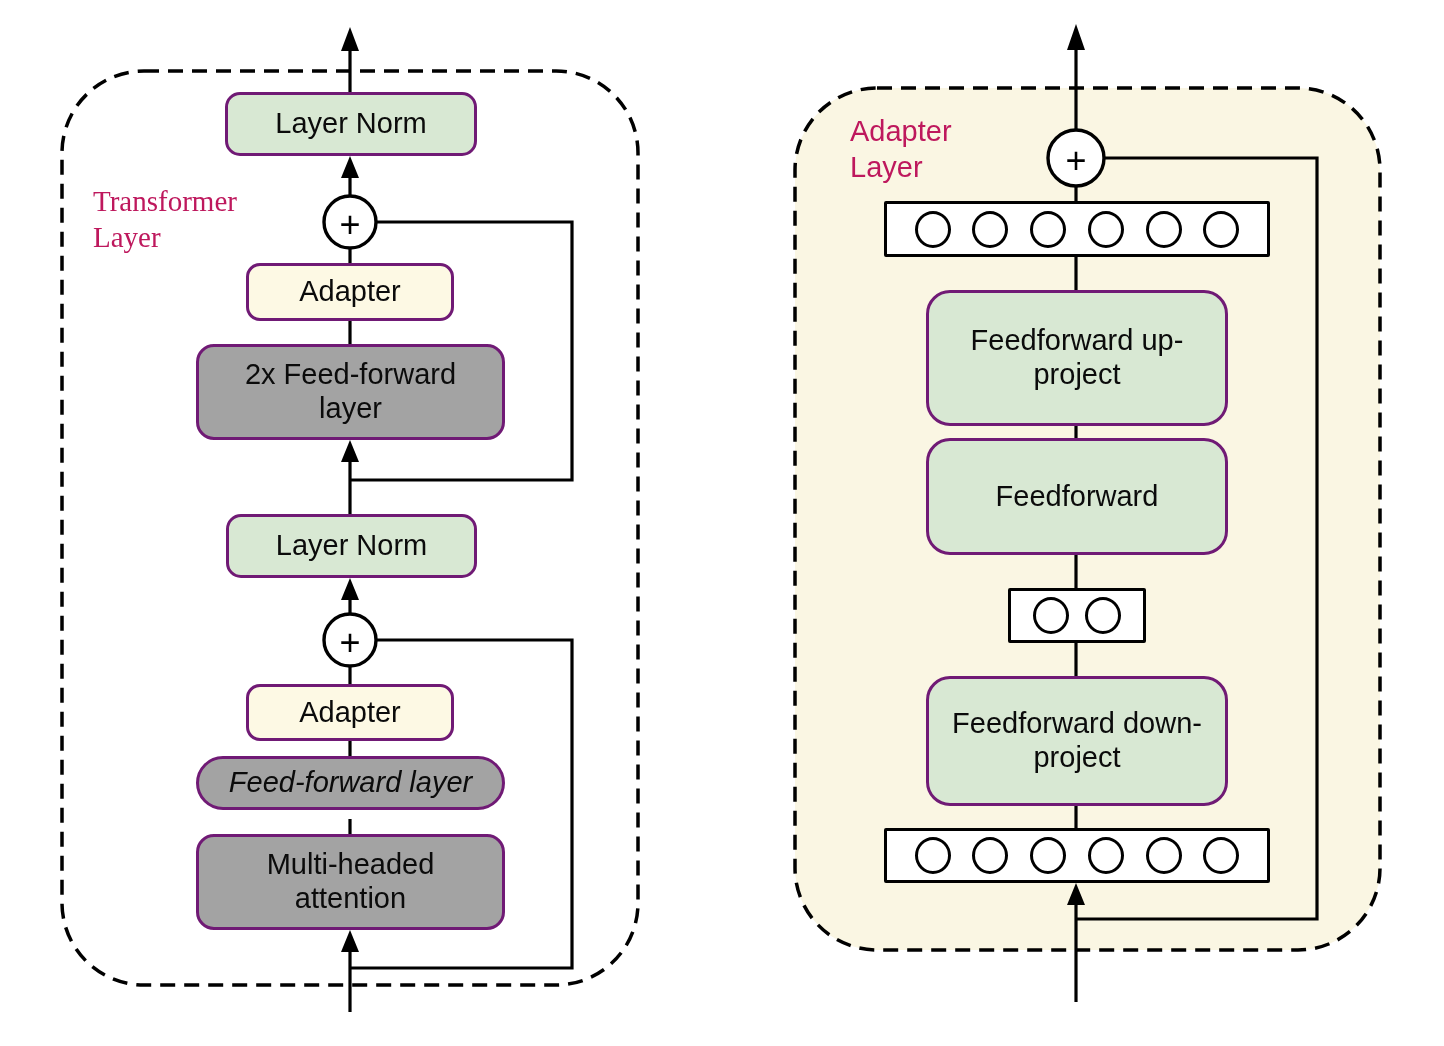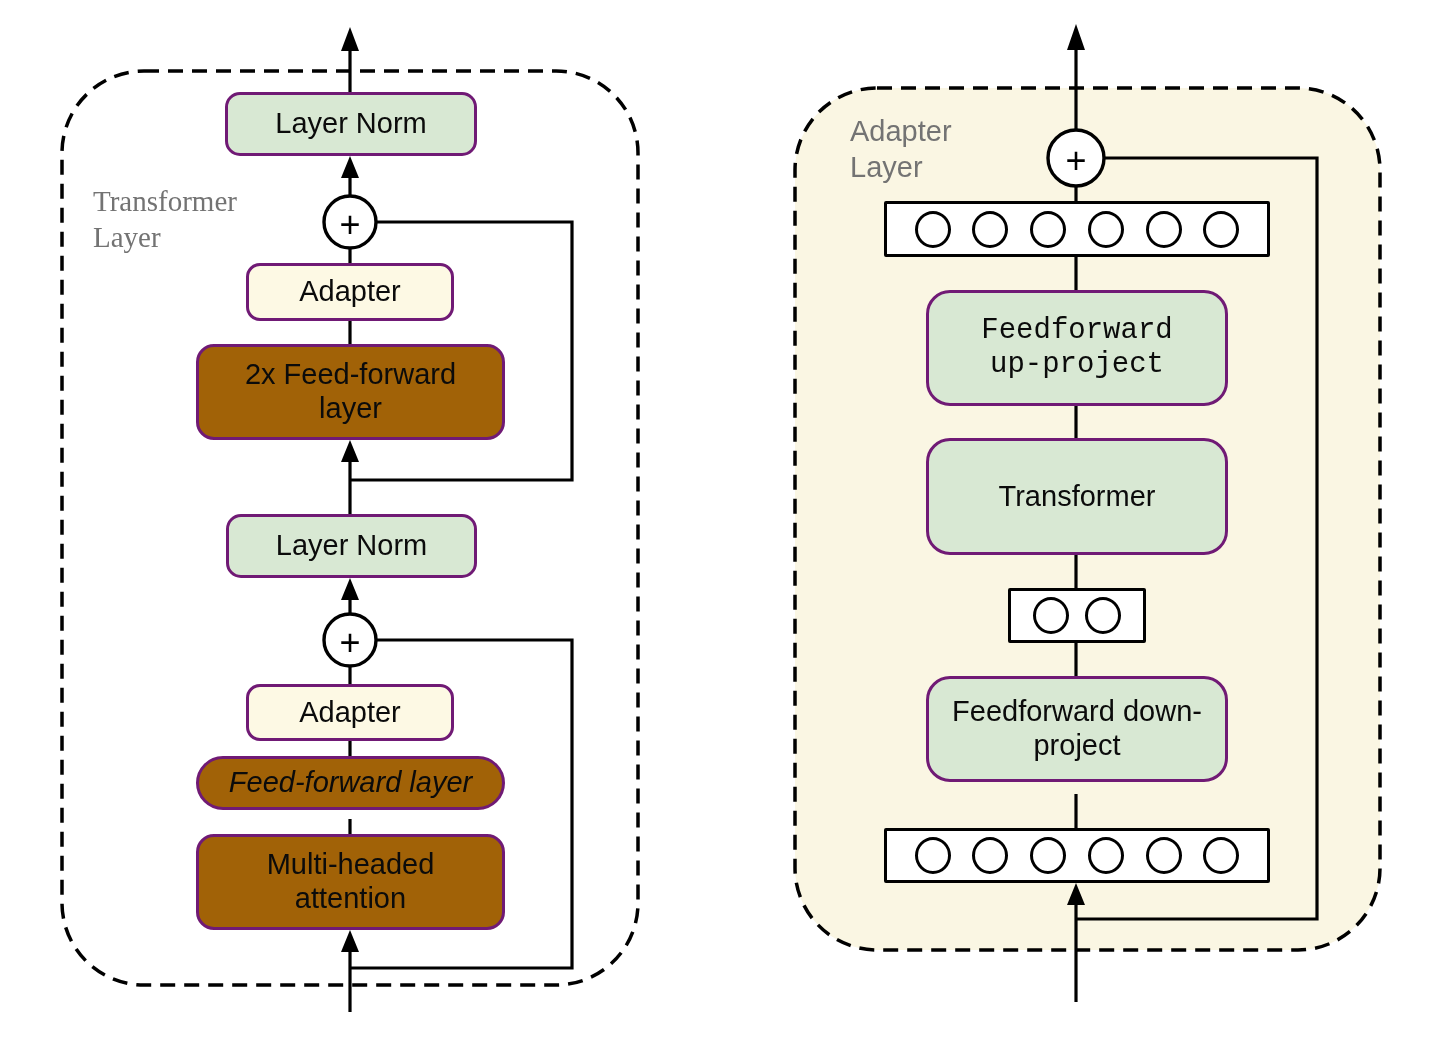--- a/index.html
+++ b/index.html
@@ -9,31 +9,31 @@
   }
   .layer-svg{position:absolute;left:0;top:0;width:1444px;height:1046px;}
   .node{
     position:absolute;box-sizing:border-box;border:3px solid #701a75;
     display:flex;align-items:center;justify-content:center;text-align:center;
     font-size:29px;line-height:1.16;background:#fff;padding:0 18px;
   }
   .green{background:#d8e8d3;border-radius:15px;}
   .green-big{background:#d8e8d3;border-radius:24px;}
   .cream{background:#fdf9e4;border-radius:14px;text-align:right;}
-  .gray{background:#a16207;border-radius:18px;}
+  .gray{background:#a3a3a3;border-radius:18px;}
   .row{
     position:absolute;box-sizing:border-box;border:3px solid #000;background:#fff;
     display:flex;align-items:center;justify-content:space-evenly;padding:0 6px;border-radius:2px;
   }
   .unit{
     box-sizing:border-box;width:36px;height:37px;border:3px solid #000;border-radius:50%;
     background:#fff;flex:0 0 auto;
   }
   .panel-label{
-    position:absolute;font-size:29px;line-height:1.24;color:#737373;
+    position:absolute;font-size:29px;line-height:1.24;color:#be185d;
   }
   .plus-text{font-family:"Liberation Sans", sans-serif;font-size:36px;fill:#000;}
 </style>
 </head>
 <body>
 
 <div class="canvas">
 
   <svg class="layer-svg" viewBox="0 0 1444 1046">
 
@@ -109,30 +109,30 @@
 
   <div class="row" style="left:884px;top:201px;width:386px;height:56px;">
       <span class="unit"></span>
       <span class="unit"></span>
       <span class="unit"></span>
       <span class="unit"></span>
       <span class="unit"></span>
       <span class="unit"></span>
     </div>
 
-  <div class="node green-big" style="left:926px;top:290px;width:302px;height:116px;font-family:Liberation Mono, monospace;">Feedforward up-project</div>
+  <div class="node green-big" style="left:926px;top:290px;width:302px;height:136px;">Feedforward up-project</div>
 
-  <div class="node green-big" style="left:926px;top:438px;width:302px;height:117px;">Transformer</div>
+  <div class="node green-big" style="left:926px;top:438px;width:302px;height:117px;">Feedforward</div>
 
   <div class="row" style="left:1008px;top:588px;width:138px;height:55px;">
       <span class="unit"></span>
       <span class="unit"></span>
     </div>
 
-  <div class="node green-big" style="left:926px;top:676px;width:302px;height:106px;">Feedforward down-project</div>
+  <div class="node green-big" style="left:926px;top:676px;width:302px;height:130px;">Feedforward down-project</div>
 
   <div class="row" style="left:884px;top:828px;width:386px;height:55px;">
       <span class="unit"></span>
       <span class="unit"></span>
       <span class="unit"></span>
       <span class="unit"></span>
       <span class="unit"></span>
       <span class="unit"></span>
     </div>
 

